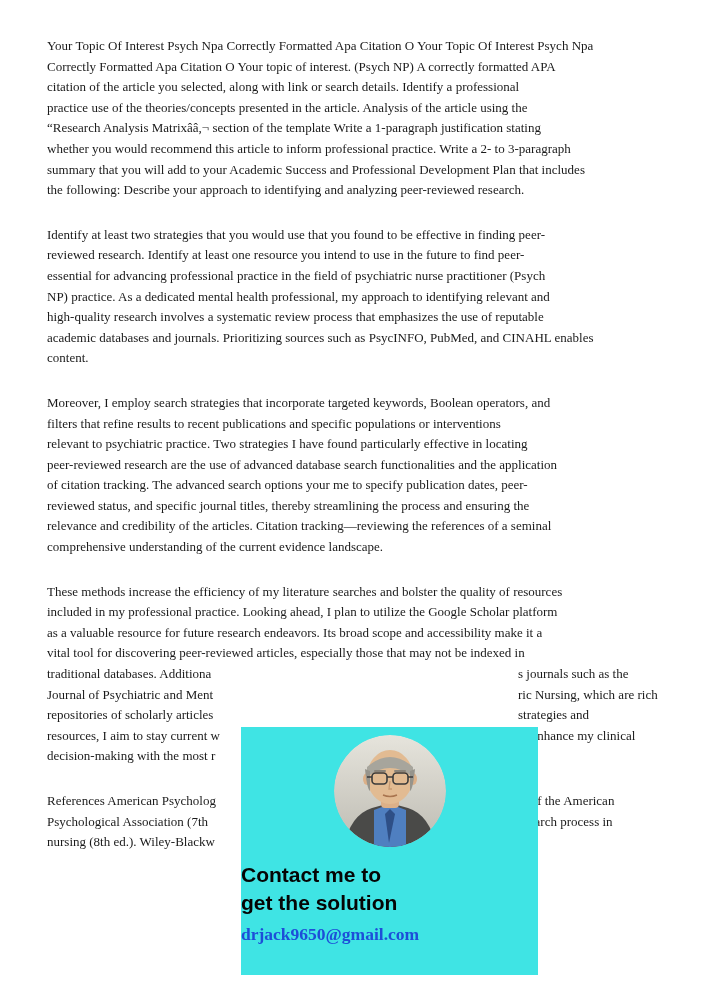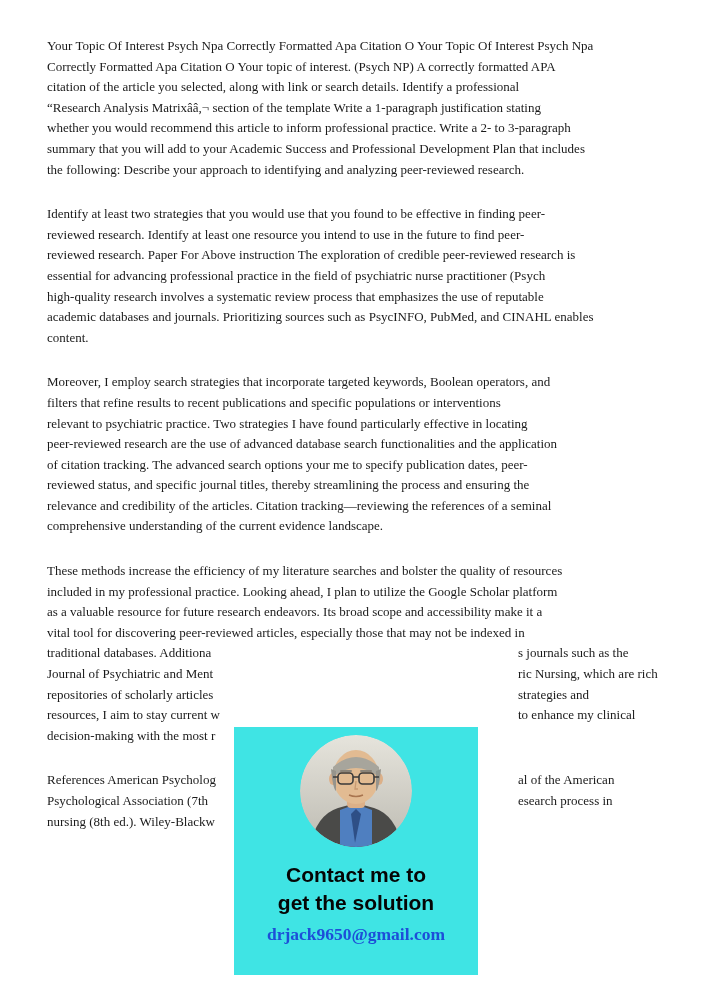--- a/index.html
+++ b/index.html
@@ -37,26 +37,26 @@
   }
   .frag-right {
     position: absolute;
     left: 431px;
     top: 0;
     white-space: nowrap;
     padding-left: 40px;
   }
   .contact-overlay {
     position: absolute;
-    left: 234px;
+    left: 241px;
     top: 727px;
-    width: 244px;
+    width: 297px;
     height: 248px;
     background: #3fe4e4;
-    text-align: center;
+    text-align: left;
     box-sizing: border-box;
     padding-top: 8px;
   }
   .photo-circle {
     width: 112px;
     height: 112px;
     border-radius: 50%;
     margin: 0 auto;
     overflow: hidden;
     display: block;
@@ -81,30 +81,31 @@
   }
 </style>
 </head>
 <body style="background: rgb(255, 255, 255);">
 
 <div class="doc-content">
     <div class="paragraph">
       <div class="line"><span class="frag-left">Your Topic Of Interest Psych Npa Correctly Formatted Apa Citation O Your Topic Of Interest Psych Npa</span></div>
       <div class="line"><span class="frag-left">Correctly Formatted Apa Citation O Your topic of interest. (Psych NP) A correctly formatted APA</span></div>
       <div class="line"><span class="frag-left">citation of the article you selected, along with link or search details. Identify a professional</span></div>
+      <div class="line"><span class="frag-left">practice use of the theories/concepts presented in the article. Analysis of the article using the</span></div>
       <div class="line"><span class="frag-left">“Research Analysis Matrixââ,¬ section of the template Write a 1-paragraph justification stating</span></div>
       <div class="line"><span class="frag-left">whether you would recommend this article to inform professional practice. Write a 2- to 3-paragraph</span></div>
       <div class="line"><span class="frag-left">summary that you will add to your Academic Success and Professional Development Plan that includes</span></div>
       <div class="line"><span class="frag-left">the following: Describe your approach to identifying and analyzing peer-reviewed research.</span></div>
     </div>
     <div class="paragraph">
       <div class="line"><span class="frag-left">Identify at least two strategies that you would use that you found to be effective in finding peer-</span></div>
       <div class="line"><span class="frag-left">reviewed research. Identify at least one resource you intend to use in the future to find peer-</span></div>
-      <div class="line"><span class="frag-left">reviewed research. Paper For Above instruction The exploration of credible peer-reviewed research is</span></div>
       <div class="line"><span class="frag-left">essential for advancing professional practice in the field of psychiatric nurse practitioner (Psych</span></div>
+      <div class="line"><span class="frag-left">NP) practice. As a dedicated mental health professional, my approach to identifying relevant and</span></div>
       <div class="line"><span class="frag-left">high-quality research involves a systematic review process that emphasizes the use of reputable</span></div>
       <div class="line"><span class="frag-left">academic databases and journals. Prioritizing sources such as PsycINFO, PubMed, and CINAHL enables</span></div>
       <div class="line"><span class="frag-left">content.</span></div>
     </div>
     <div class="paragraph">
       <div class="line"><span class="frag-left">Moreover, I employ search strategies that incorporate targeted keywords, Boolean operators, and</span></div>
       <div class="line"><span class="frag-left">filters that refine results to recent publications and specific populations or interventions</span></div>
       <div class="line"><span class="frag-left">relevant to psychiatric practice. Two strategies I have found particularly effective in locating</span></div>
       <div class="line"><span class="frag-left">peer-reviewed research are the use of advanced database search functionalities and the application</span></div>
       <div class="line"><span class="frag-left">of citation tracking. The advanced search options your me to specify publication dates, peer-</span></div>

